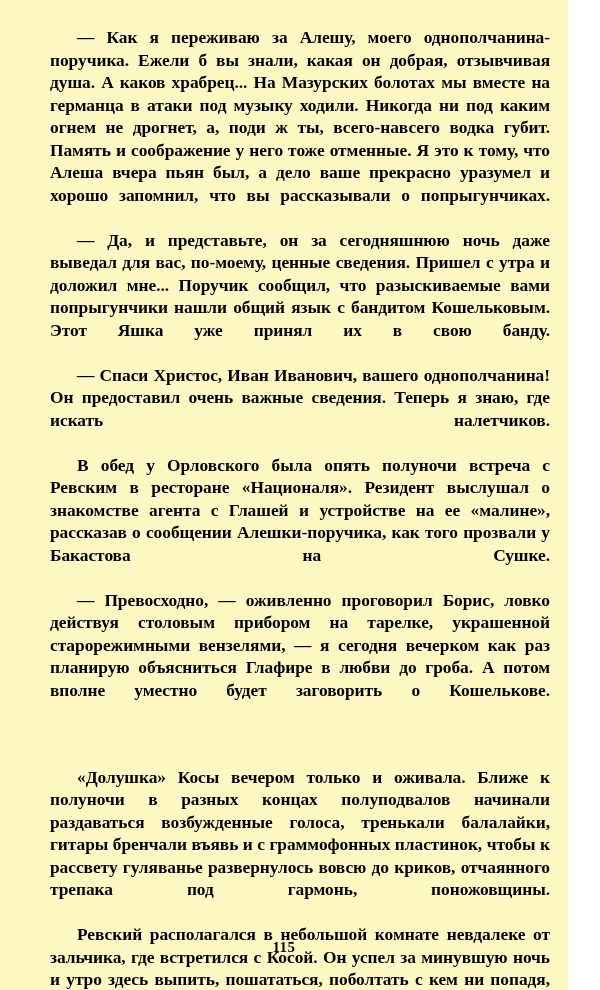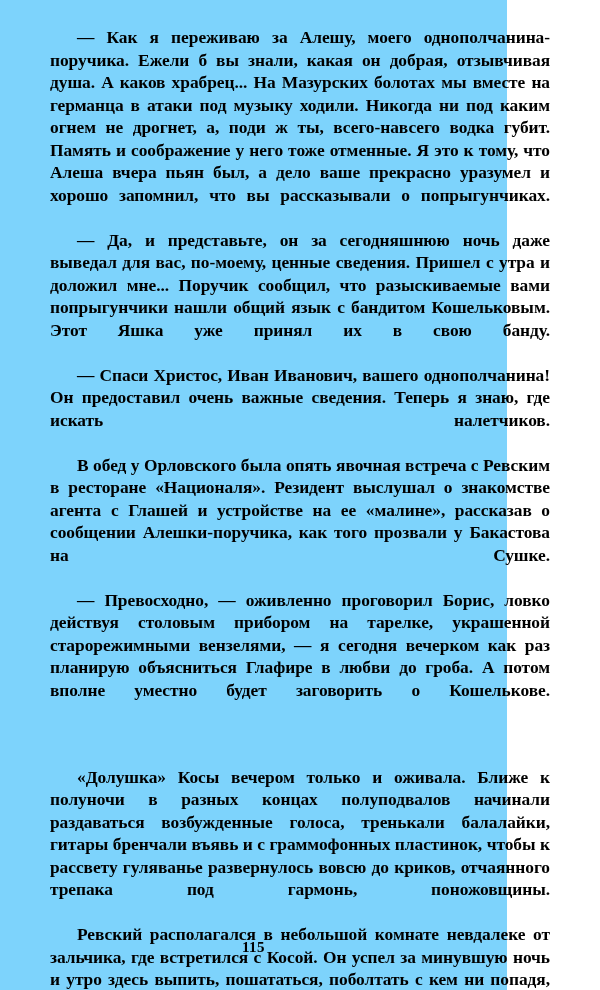--- a/index.html
+++ b/index.html
@@ -12,23 +12,23 @@
     width: 600px;
     height: 990px;
     overflow: hidden;
     font-family: "Liberation Serif", "DejaVu Serif", serif;
     color: #000000;
     -webkit-font-smoothing: none;
   }
 
   .page {
     position: relative;
-    width: 507px;
+    width: 568px;
     height: 990px;
-    background: #7dd3fc;
+    background: #fef9c3;
     box-sizing: border-box;
   }
 
   
   .textblock {
     position: absolute;
     left: 50px;
     top: 26px;
     width: 500px;
   }
@@ -77,21 +77,21 @@
 <body>
 
 <div class="page">
 
   <div class="textblock">
 
     <div>
       <p class="para">— Как я переживаю за Алешу, моего однополчанина-поручика. Ежели б вы знали, какая он добрая, отзывчивая душа. А каков храбрец... На Мазурских болотах мы вместе на германца в атаки под музыку ходили. Никогда ни под каким огнем не дрогнет, а, поди ж ты, всего-навсего водка губит. Память и соображение у него тоже отменные. Я это к тому, что Алеша вчера пьян был, а дело ваше прекрасно уразумел и хорошо запомнил, что вы рассказывали о попрыгунчиках.</p>
       <p class="para">— Да, и представьте, он за сегодняшнюю ночь даже выведал для вас, по-моему, ценные сведения. Пришел с утра и доложил мне... Поручик сообщил, что разыскиваемые вами попрыгунчики нашли общий язык с бандитом Кошельковым. Этот Яшка уже принял их в свою банду.</p>
       <p class="para">— Спаси Христос, Иван Иванович, вашего однополчанина! Он предоставил очень важные сведения. Теперь я знаю, где искать налетчиков.</p>
-      <p class="para">В обед у Орловского была опять явочная встреча с Ревским в ресторане «Националя». Резидент выслушал о знакомстве агента с Глашей и устройстве на ее «малине», рассказав о сообщении Алешки-поручика, как того прозвали у Бакастова на Сушке.</p>
+      <p class="para">В обед у Орловского была опять полуночи встреча с Ревским в ресторане «Националя». Резидент выслушал о знакомстве агента с Глашей и устройстве на ее «малине», рассказав о сообщении Алешки-поручика, как того прозвали у Бакастова на Сушке.</p>
       <p class="para">— Превосходно, — оживленно проговорил Борис, ловко действуя столовым прибором на тарелке, украшенной старорежимными вензелями, — я сегодня вечерком как раз планирую объясниться Глафире в любви до гроба. А потом вполне уместно будет заговорить о Кошелькове.</p>
     </div>
 
     <div class="section-gap"></div>
 
     <div>
       <p class="para">«Долушка» Косы вечером только и оживала. Ближе к полуночи в разных концах полуподвалов начинали раздаваться возбужденные голоса, тренькали балалайки, гитары бренчали въявь и с граммофонных пластинок, чтобы к рассвету гуляванье развернулось вовсю до криков, отчаянного трепака под гармонь, поножовщины.</p>
       <p class="para">Ревский располагался в небольшой комнате невдалеке от зальчика, где встретился с Косой. Он успел за минувшую ночь и утро здесь выпить, пошататься, поболтать с кем ни попадя, его уже по-свойски называли Студентом и только кокетничающая Глашка — Сержиком. Ревский вроде ненароком заг-</p>
     </div>
 

